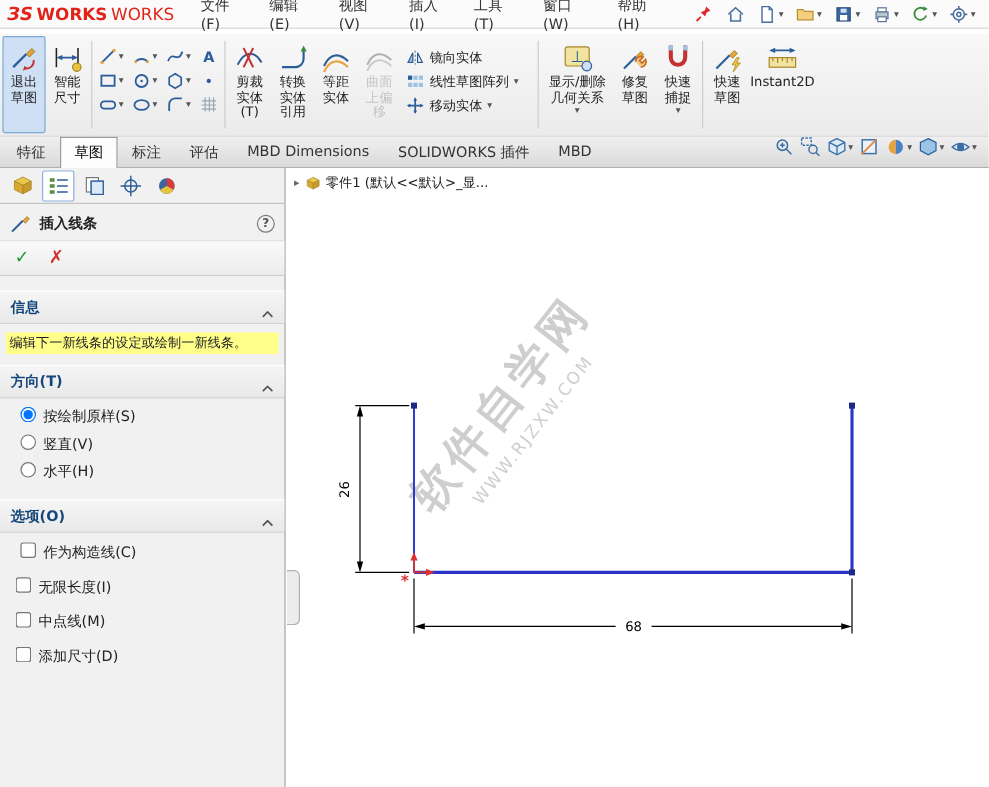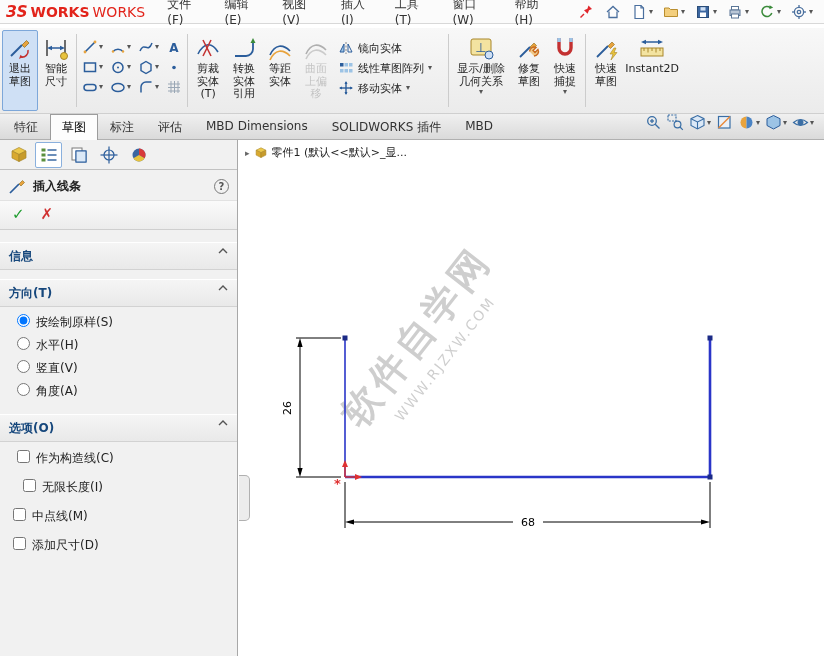--- a/index.html
+++ b/index.html
@@ -44,21 +44,21 @@
 
 #panel{position:absolute;top:140px;left:0;width:238px;bottom:0;background:#f1f1f1;border-right:1px solid #a8a8a8}
 .pm-tabs{height:30px;display:flex;align-items:center;gap:3px;padding:0 5px;border-bottom:1px solid #c2c2c2}
 .pm-tab{width:27px;height:26px;display:flex;align-items:center;justify-content:center;border:1px solid transparent;border-radius:2px}
 .pm-tab.sel{background:#ffffff;border-color:#8ab0dd}
 .pm-title{display:flex;align-items:center;gap:7px;padding:7px 8px 5px;font-weight:bold;color:#222}
 .help-circ{margin-left:auto;width:15px;height:15px;border:1px solid #7a7a7a;border-radius:50%;color:#555;font-size:10px;line-height:13px;text-align:center}
 .okrow{display:flex;align-items:center;gap:16px;padding:4px 12px 6px;border-top:1px solid #e2e2e2;border-bottom:1px solid #cfcfcf;background:linear-gradient(#fafafa,#ececec)}
 .okg{color:#1f9d2f;font-size:15px;font-weight:bold}
 .cancelg{color:#d03030;font-size:15px;font-weight:bold}
-.sec{display:flex;align-items:flex-start;justify-content:space-between;padding:5px 9px 4px;font-weight:bold;font-size:12px;color:#16477c;background:linear-gradient(#f5f5f5,#e9e9e9);border-top:1px solid #fff;border-bottom:1px solid #d2d2d2;margin-top:9px}
+.sec{display:flex;align-items:flex-end;justify-content:space-between;padding:5px 9px 4px;font-weight:bold;font-size:12px;color:#16477c;background:linear-gradient(#f5f5f5,#e9e9e9);border-top:1px solid #fff;border-bottom:1px solid #d2d2d2;margin-top:9px}
 .msg{margin:7px 5px 2px;background:#ffff8a;padding:2px 3px;font-size:11px;color:#222;line-height:1.3}
 .opt{display:flex;align-items:flex-start;gap:6px;padding:3px 0 3px 17px;color:#222}
 .opt input{width:13px;height:13px;margin:0}
 
 
 #graphics{position:absolute;top:140px;left:239px;right:0;bottom:0;background:#fff;overflow:hidden}
 .crumb{position:absolute;top:5px;left:6px;display:flex;align-items:center;gap:4px;font-size:11px;color:#222;z-index:3}
 .crumb .tri{color:#666;font-size:9px}
 .watermark{position:absolute;left:45px;top:168px;width:280px;text-align:center;transform:rotate(-52deg);color:rgba(125,125,125,.38);z-index:1;pointer-events:none}
 .watermark .w1{font-size:38px;font-weight:600;letter-spacing:5px;white-space:nowrap}
@@ -493,58 +493,55 @@
     <span class="okg">✓</span>
     <span class="cancelg">✗</span>
   </div>
 
   <div class="sec" style="margin-top:12px">
     <span>信息</span>
     <svg width="10" height="6" viewBox="0 0 10 6">
         <path d="M1 5 L5 1 L9 5" stroke="#555" fill="none" stroke-width="1.4"></path>
       </svg>
   </div>
+  <div class="msg">编辑下一新线条的设定或绘制一新线条。</div>
 
   <div class="sec">
     <span>方向(T)</span>
     <svg width="10" height="6" viewBox="0 0 10 6">
         <path d="M1 5 L5 1 L9 5" stroke="#555" fill="none" stroke-width="1.4"></path>
       </svg>
   </div>
   <div style="padding:4px 0 2px">
     <div class="opt">
       <input type="radio" name="direction" checked="" style="">
       <span>按绘制原样(S)</span>
     </div>
     <div class="opt">
       <input type="radio" name="direction" style="">
-      <span>水平(H)</span>
+      <span>竖直(V)</span>
     </div>
     <div class="opt">
       <input type="radio" name="direction" style="">
-      <span>竖直(V)</span>
-    </div>
-    <div class="opt">
-      <input type="radio" name="direction" style="">
-      <span>角度(A)</span>
+      <span>水平(H)</span>
     </div>
   </div>
 
   <div class="sec">
     <span>选项(O)</span>
     <svg width="10" height="6" viewBox="0 0 10 6">
         <path d="M1 5 L5 1 L9 5" stroke="#555" fill="none" stroke-width="1.4"></path>
       </svg>
   </div>
   <div style="padding:5px 0">
     <div class="opt" style="">
       <input type="checkbox" style="">
       <span>作为构造线(C)</span>
     </div>
-    <div class="opt" style="padding-left:23px;margin-top:6px">
+    <div class="opt" style="padding-left:13px;margin-top:6px">
       <input type="checkbox" style="">
       <span>无限长度(I)</span>
     </div>
     <div class="opt" style="padding-left:13px;margin-top:6px">
       <input type="checkbox" style="">
       <span>中点线(M)</span>
     </div>
     <div class="opt" style="padding-left:13px;margin-top:6px">
       <input type="checkbox" style="">
       <span>添加尺寸(D)</span>

